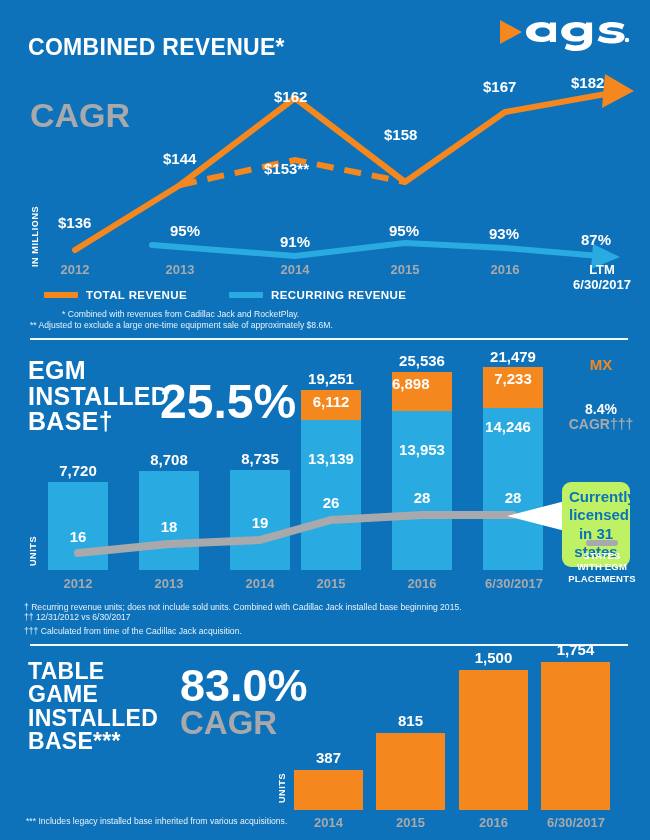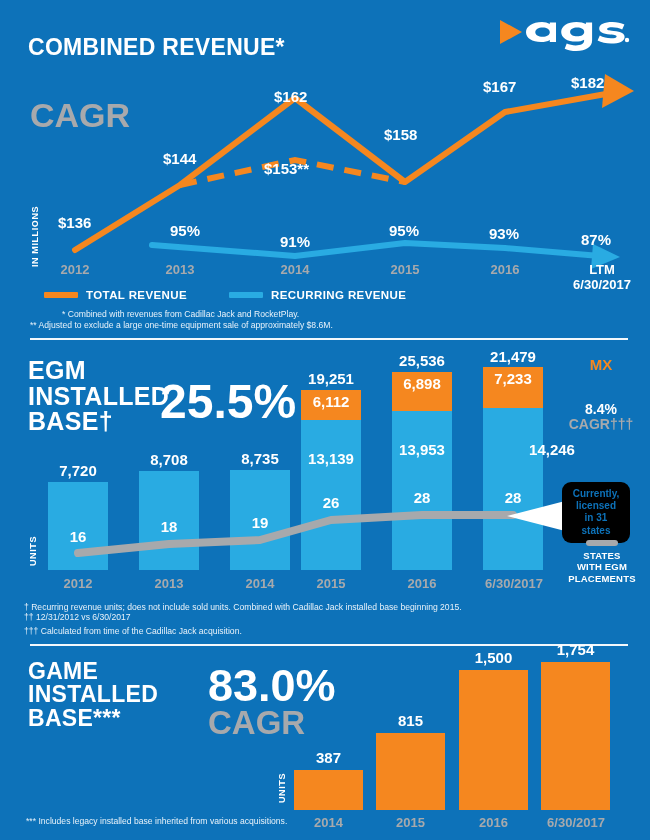--- a/index.html
+++ b/index.html
@@ -44,21 +44,21 @@
   .cagr-sub { font-weight:bold; color:#a7a9ac; line-height:1; }
 
   #rev-cagr { left:30px; top:96px; }
   #rev-cagr .cagr-big { font-size:49px; }
   #rev-cagr .cagr-sub { font-size:34px; margin-top:2px; }
 
   #egm-cagr { left:160px; top:380px; }
   #egm-cagr .cagr-big { font-size:48px; }
   #egm-cagr .cagr-sub { font-size:18px; letter-spacing:.2px; }
 
-  #tbl-cagr { left:180px; top:665px;margin-left:28px; }
+  #tbl-cagr { left:180px; top:665px; }
   #tbl-cagr .cagr-big { font-size:45px; }
   #tbl-cagr .cagr-sub { font-size:33px; }
 
   
   .vaxis {
     writing-mode:vertical-rl;
     transform:rotate(180deg);
     font-size:9px;
     font-weight:bold;
     letter-spacing:.6px;
@@ -78,24 +78,24 @@
   .fn { position:absolute; font-size:8.6px; line-height:1.45; color:#e8f2fa; }
 
   
   .bar { position:absolute; }
   .bar-blue { background:#29abe2; }
   .bar-orange { background:#f5871f; }
 
   
   .callout {
     position:absolute;
-    background:#000000;
+    background:#bef264;
     border-radius:9px;
     color:#0d72b9;
-    font-size:10px;
+    font-size:15px;
     font-weight:bold;
     line-height:1.22;
     text-align:center;
     padding:6px 7px;
   }
   .states-legend {
     position:absolute;
     text-align:center;
     font-size:9.5px;
     font-weight:bold;
@@ -215,26 +215,26 @@
   </svg>
 
   <div class="vlabel abs" style="left:48px; top:462px; width:60px; text-align:center;">7,720</div>
   <div class="vlabel abs" style="left:139px; top:451px; width:60px; text-align:center;">8,708</div>
   <div class="vlabel abs" style="left:230px; top:450px; width:60px; text-align:center;">8,735</div>
   <div class="vlabel abs" style="left:296px; top:370px; width:70px; text-align:center;">19,251</div>
   <div class="vlabel abs" style="left:387px; top:352px; width:70px; text-align:center;">25,536</div>
   <div class="vlabel abs" style="left:478px; top:348px; width:70px; text-align:center;">21,479</div>
 
   <div class="vlabel abs" style="left:301px; top:393px; width:60px; text-align:center;">6,112</div>
-  <div class="vlabel abs" style="left:392px; top:375px; width:60px; text-align:center;">6,898</div>
+  <div class="vlabel abs" style="left:392px; top:375px; width:60px; ">6,898</div>
   <div class="vlabel abs" style="left:483px; top:370px; width:60px; text-align:center;">7,233</div>
 
   <div class="vlabel abs" style="left:301px; top:450px; width:60px; text-align:center;">13,139</div>
   <div class="vlabel abs" style="left:392px; top:441px; width:60px; text-align:center;">13,953</div>
-  <div class="vlabel abs" style="left:483px; top:441px; width:50px; text-align:center;margin-left:44px;">14,246</div>
+  <div class="vlabel abs" style="left:483px; top:418px; width:50px; text-align:center;">14,246</div>
 
   <div class="vlabel abs" style="left:48px; top:528px; width:60px; text-align:center;">16</div>
   <div class="vlabel abs" style="left:139px; top:518px; width:60px; text-align:center;">18</div>
   <div class="vlabel abs" style="left:230px; top:514px; width:60px; text-align:center;">19</div>
   <div class="vlabel abs" style="left:301px; top:494px; width:60px; text-align:center;">26</div>
   <div class="vlabel abs" style="left:392px; top:489px; width:60px; text-align:center;">28</div>
   <div class="vlabel abs" style="left:483px; top:489px; width:60px; text-align:center;">28</div>
 
   <div class="xlabel abs" style="left:48px; top:576px; width:60px;">2012</div>
   <div class="xlabel abs" style="left:139px; top:576px; width:60px;">2013</div>
@@ -267,20 +267,21 @@
     <div>PLACEMENTS</div>
   </div>
 
   <div class="fn" style="left:24px; top:601px;">† Recurring revenue units; does not include sold units. Combined with Cadillac Jack installed base beginning 2015.</div>
   <div class="fn" style="left:24px; top:587px;margin-top:24px;">†† 12/31/2012 vs 6/30/2017</div>
   <div class="fn" style="left:24px; top:625px;">††† Calculated from time of the Cadillac Jack acquisition.</div>
 
   <div class="divider" style="top:644px;"></div>
 
   <div class="sec-title abs" id="tbl-title">
+    <div>TABLE</div>
     <div>GAME</div>
     <div>INSTALLED</div>
     <div>BASE***</div>
   </div>
 
   <div class="abs" id="tbl-cagr">
     <div class="cagr-big">83.0%</div>
     <div class="cagr-sub">CAGR</div>
   </div>
 

